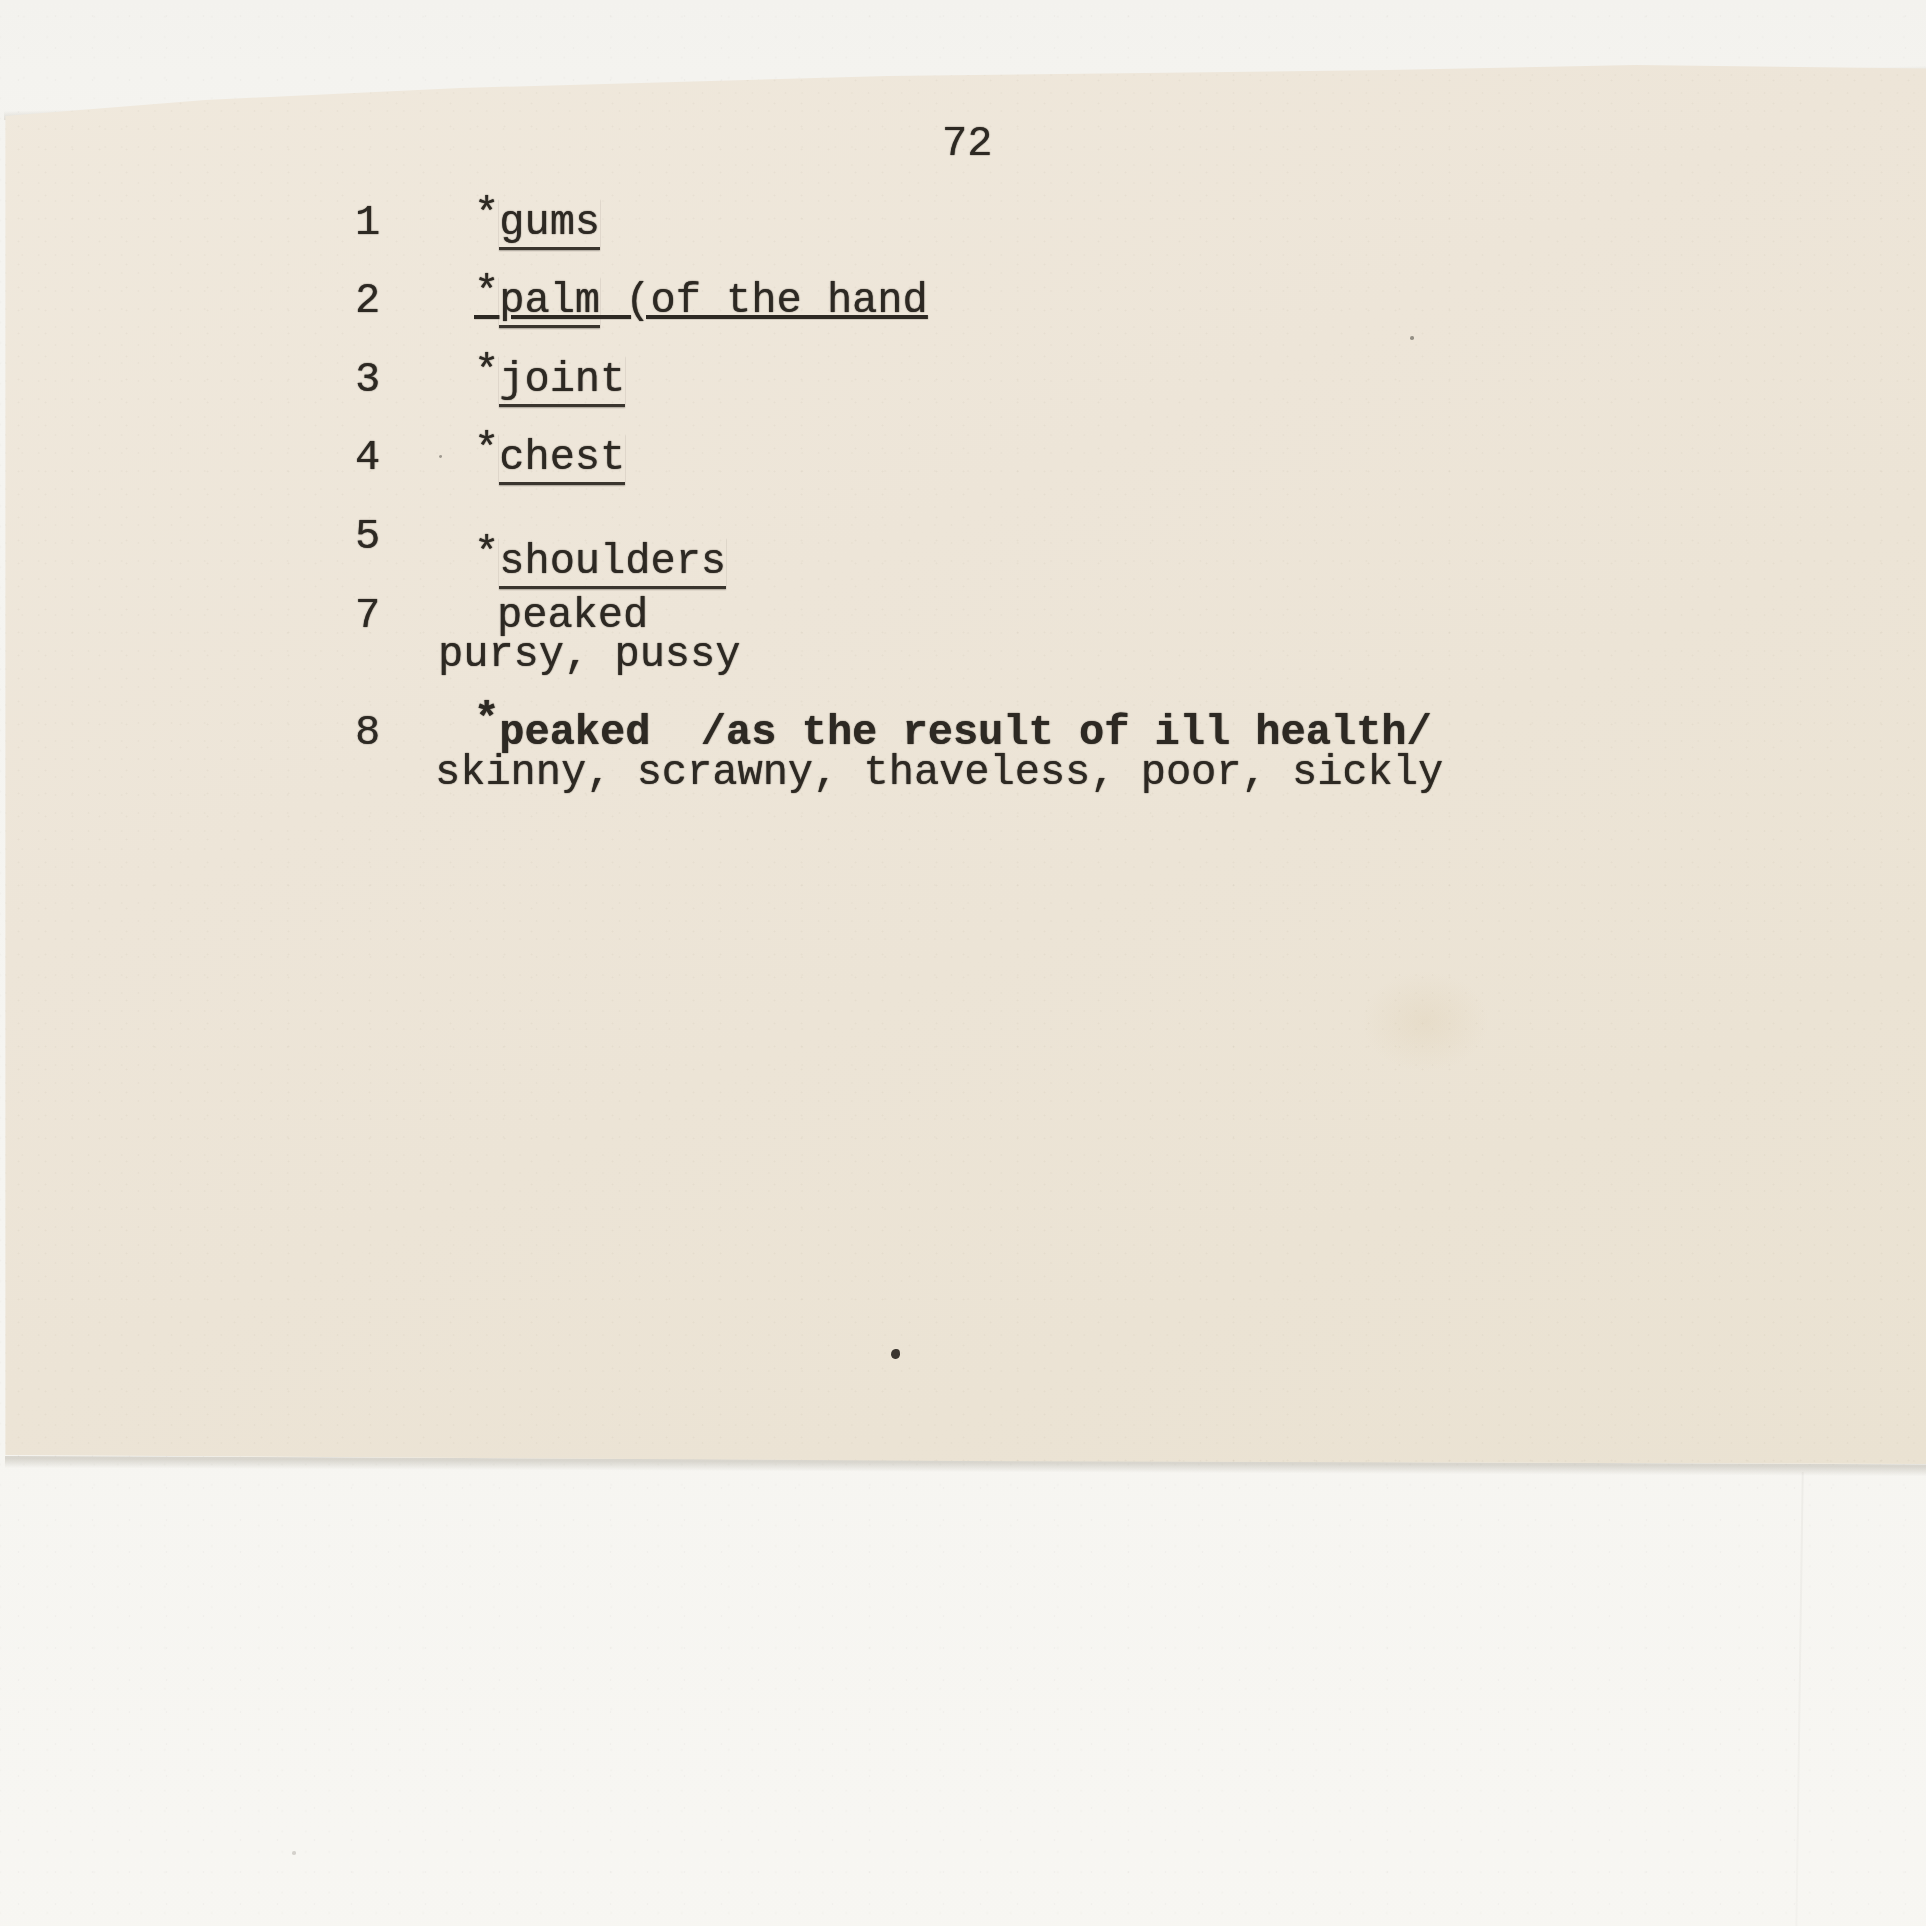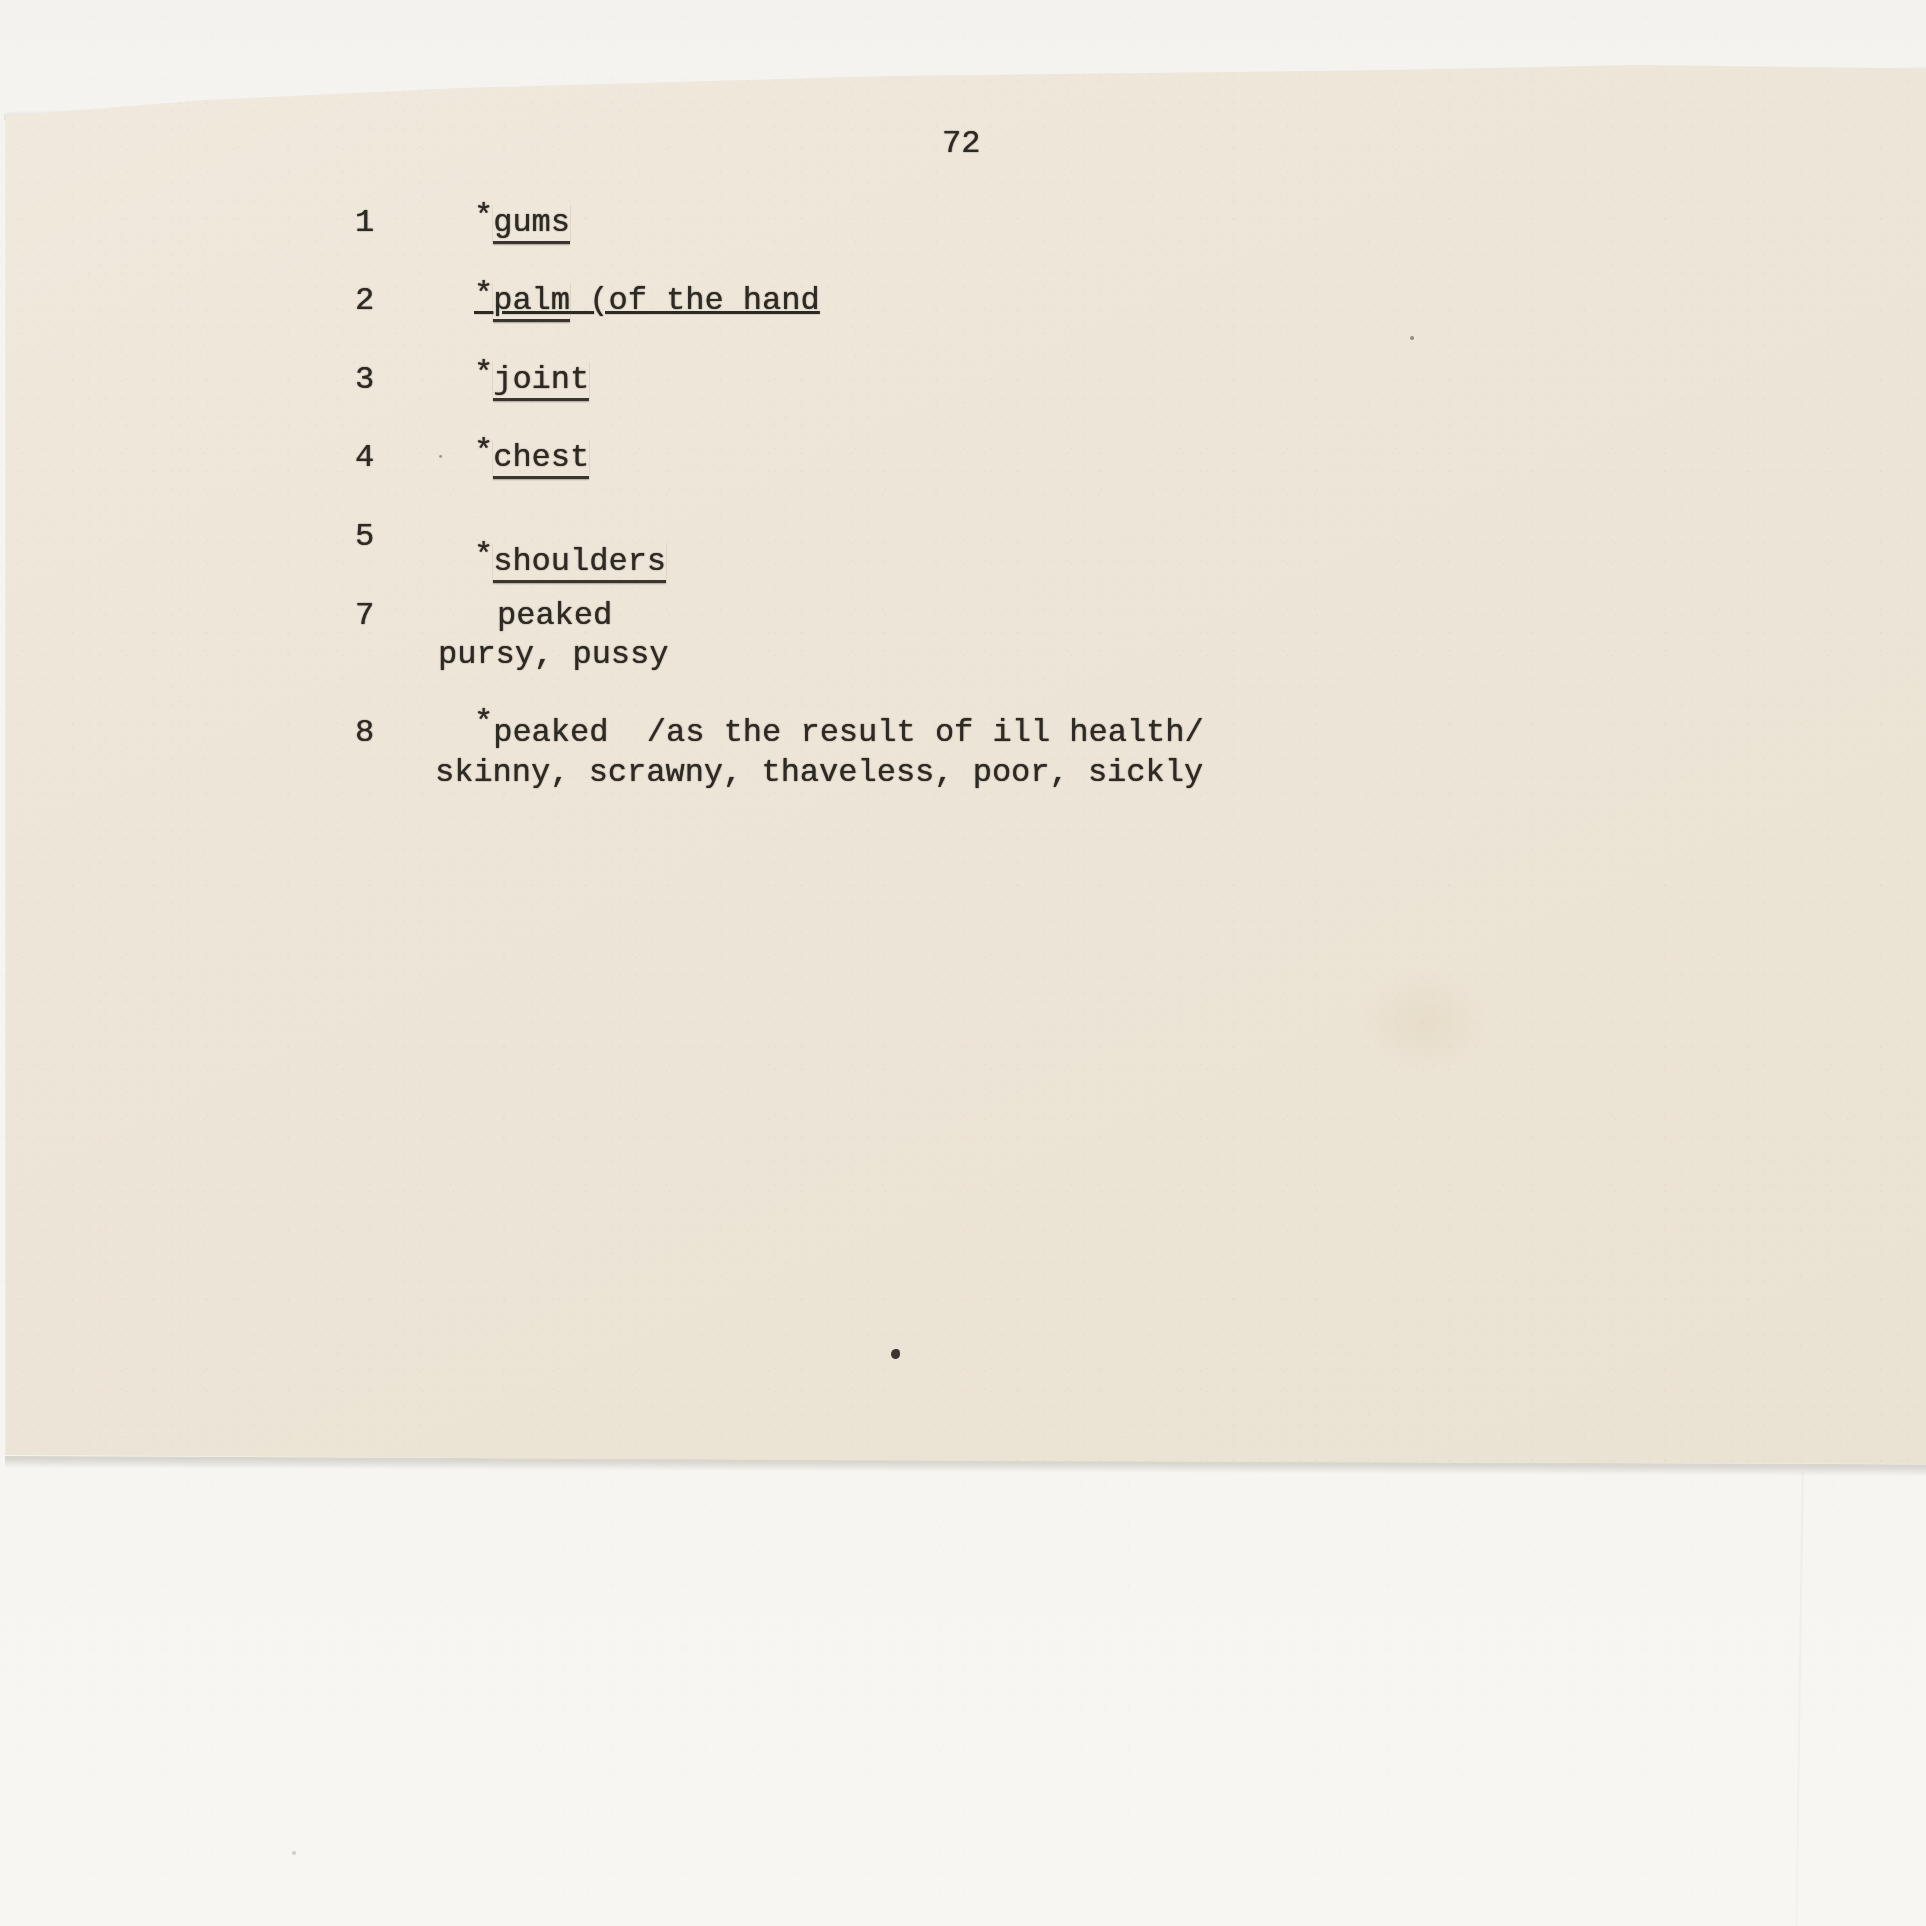--- a/index.html
+++ b/index.html
@@ -70,21 +70,21 @@
     position: absolute; left: 1795px; top: 1472px;
     width: 1.5px; height: 963px;
     background: linear-gradient(180deg, rgba(120,115,105,0.07), rgba(120,115,105,0.02) 70%, rgba(120,115,105,0));
     transform: rotate(0.8deg);
     z-index: 3;
   }
 
   
   .typed {
     position: absolute;
-    font-size: 32px;
+    font-size: 42px;
     line-height: 40px;
     color: #2d2923;
     white-space: pre;
     text-shadow: 0 0 1.2px rgba(45,40,33,0.85), 0.4px 0.4px 0.8px rgba(45,40,33,0.35);
     z-index: 5;
   }
   .star { position: relative; top: -0.18em; }
   .star-high { position: relative; top: -0.30em; }
   .u {
     border-bottom: 3.9px solid rgba(42,38,31,0.92);
@@ -125,21 +125,21 @@
   <div class="typed" style="left:474px; top:438px;"><span class="star">*</span><span class="u">chest</span><span></span></div>
 
   <div class="typed" style="left:355px; top:517px;">5</div>
   <div class="typed" style="left:474px; top:542px;"><span class="star">*</span><span class="u">shoulders</span><span></span></div>
 
   <div class="typed" style="left:355px; top:596px;">7</div>
   <div class="typed" style="left:497px; top:596px;"><span>peaked</span></div>
   <div class="typed" style="left:438px; top:635px;">pursy, pussy</div>
 
   <div class="typed" style="left:355px; top:713px;">8</div>
-  <div class="typed" style="left:474px; top:713px;"><span class="star-high">*</span><span>peaked</span><span>  /as the result of ill health/</span></div>
+  <div class="typed" style="left:474px; top:713px;font-weight:bold;"><span class="star-high">*</span><span>peaked</span><span>  /as the result of ill health/</span></div>
   <div class="typed" style="left:435px; top:753px;text-align:center;">skinny, scrawny, thaveless, poor, sickly</div>
 
   <div class="ink-speck" style="left:891px; top:1349px; width:8.5px; height:10px; opacity:0.92;"></div>
   <div class="ink-speck" style="left:1410px; top:336px; width:3.5px; height:3.5px; opacity:0.45;"></div>
   <div class="ink-speck" style="left:439px; top:455px; width:3.1px; height:3.1px; opacity:0.4;"></div>
   <div class="ink-speck" style="left:292px; top:1851px; width:3.5px; height:3.5px; opacity:0.25; background:#6a655c;"></div>
 
 </div>
 
 

